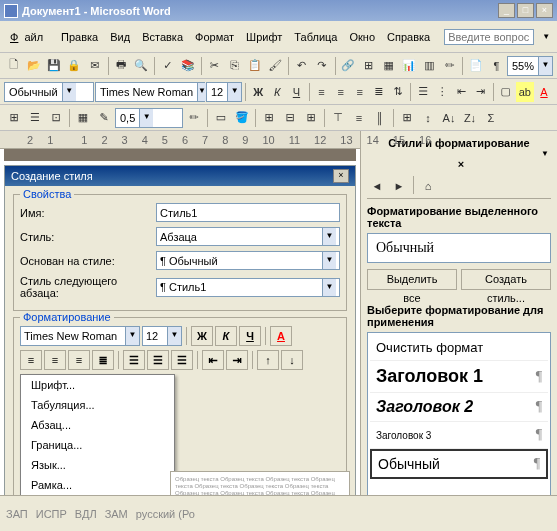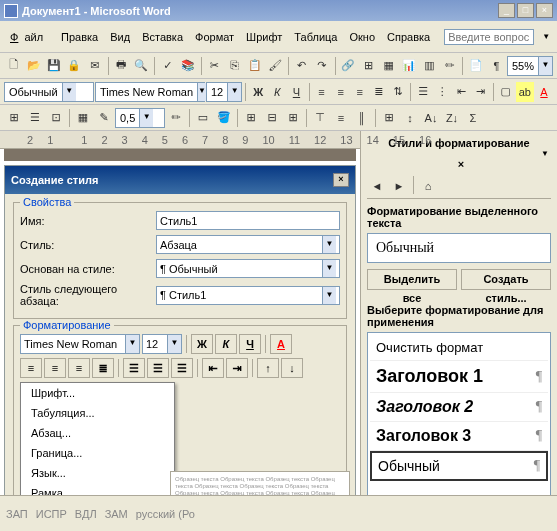--- a/index.html
+++ b/index.html
@@ -17,38 +17,38 @@
 .sep { width: 1px; height: 18px; background: #aca899; margin: 0 2px; }
 .combo { display: inline-flex; align-items: center; border: 1px solid #7f9db9; background: white; height: 20px; }
 .combo span { padding: 0 4px; white-space: nowrap; }
 .combo .arrow { width: 14px; height: 18px; background: #dce5f3; border-left: 1px solid #7f9db9; text-align: center; line-height: 16px; font-size: 8px; }
 .main { display: flex; height: 410px; position: relative; }
 .left { width: 360px; position: relative; background: #fff; }
 .ruler { height: 18px; background: #e4e0d0; border-bottom: 1px solid #aca899; display: flex; align-items: center; font-size: 8px; padding-left: 20px; color: #666; }
 .ruler span { margin: 0 7px; }
 .rulerdark { position: absolute; top: 18px; left: 4px; right: 4px; height: 12px; background: #7d7366; }
 .dialog { position: absolute; top: 34px; left: 4px; width: 352px; background: #ece9d8; border: 1px solid #919b9c; }
-.dlgtitle { background: linear-gradient(#083984,#3b6ea5); color: white; height: 28px; display: flex; align-items: center; padding: 0 6px; font-weight: bold; }
+.dlgtitle { background: linear-gradient(#083984,#3b6ea5); color: white; height: 20px; display: flex; align-items: center; padding: 0 6px; font-weight: normal; }
 .dlgtitle .x { margin-left: auto; width: 16px; height: 14px; background: #d6d2c2; color: black; border: 1px solid #808080; text-align: center; line-height: 11px; font-size: 9px; }
 .dlgbody { padding: 8px; }
 .group { border: 1px solid #aca899; padding: 8px 6px 6px; margin-bottom: 6px; position: relative; }
 .group .legend { position: absolute; top: -7px; left: 6px; background: #ece9d8; padding: 0 3px; color: #0046d5; }
 .row { display: flex; align-items: center; margin-bottom: 5px; gap: 6px; }
 .row label { width: 130px; }
 .row .field { flex: 1; background: white; border: 1px solid #7f9db9; height: 19px; display: flex; align-items: center; padding: 0 3px; }
 .row .field .arrow { margin-left: auto; width: 14px; text-align: center; font-size: 8px; background: #dce5f3; border-left: 1px solid #7f9db9; height: 17px; line-height: 15px; }
 .fmtrow { display: flex; align-items: center; gap: 2px; margin-bottom: 4px; }
 .fmtrow .combo2 { background: white; border: 1px solid #7f9db9; height: 20px; display: flex; align-items: center; flex: 1; }
 .fmtrow .combo2 span { padding: 0 3px; }
 .fmtrow .combo2 .arrow { width: 14px; background: #dce5f3; border-left: 1px solid #7f9db9; height: 18px; line-height: 16px; font-size: 8px; text-align: center; margin-left: auto; }
 .iconbtn { width: 22px; height: 20px; border: 1px solid #aca899; background: #ece9d8; text-align: center; line-height: 18px; font-weight: bold; }
 .menu { background: #fff; border: 1px solid #808080; width: 155px; box-shadow: 2px 2px 3px rgba(0,0,0,0.3); margin-top: 2px; }
 .menu div { padding: 4px 10px; }
 .preview { position: absolute; top: 340px; left: 170px; width: 180px; height: 70px; background: white; border: 1px solid #aca899; font-size: 6px; color: #999; padding: 4px; overflow: hidden; line-height: 7px; }
-.btn { height: 21px; padding: 0 10px; border: 1px solid #aca899; background: #ece9d8; min-width: 60px; text-align: center; line-height: 19px; font-weight: bold; }
+.btn { height: 21px; padding: 0 10px; border: 1px solid #aca899; background: #ece9d8; min-width: 60px; text-align: center; line-height: 19px; }
 .right { flex: 1; background: #ece9d8; border-left: 1px solid #aca899; padding: 2px 6px; display: flex; flex-direction: column; }
 .panetitle { font-weight: bold; padding: 4px 2px; display: flex; align-items: center; flex-direction: column; }
 .panetitle .arrow { margin-left: auto; font-size: 8px; }
 .panetool { display: flex; gap: 2px; padding: 2px 0; border-bottom: 1px solid #aca899; }
 .sect { font-weight: bold; margin: 6px 0 4px; font-size: 11px; }
 .curstyle { border: 1px solid #7f9db9; background: white; padding: 6px 8px; font-family: 'Times New Roman'; font-size: 14px; margin-bottom: 6px; }
 .twobtn { display: flex; gap: 4px; margin-bottom: 8px; }
 .stylelist { border: 1px solid #7f9db9; background: white; flex: 1; overflow: auto; padding: 2px; }
 .sitem { padding: 5px 6px; font-family: 'Times New Roman'; display: flex; align-items: center; border-bottom: 1px solid #eee; }
 .sitem.sel { border: 2px solid #333; }
@@ -152,21 +152,21 @@
   <div class="tbtn" style="color:red;text-decoration:underline">A</div>
 </div>
 
 <div class="toolbar">
   <div class="tbtn">⊞</div>
   <div class="tbtn">☰</div>
   <div class="tbtn">⊡</div>
   <div class="sep"></div>
   <div class="tbtn">▦</div>
   <div class="tbtn">✎</div>
-  <div class="combo" style="width:50px">
+  <div class="combo" style="width:68px">
       <span>0,5</span>
       <div class="arrow">▼</div>
     </div>
   <div class="tbtn">✏</div>
   <div class="sep"></div>
   <div class="tbtn">▭</div>
   <div class="tbtn">🪣</div>
   <div class="sep"></div>
   <div class="tbtn">⊞</div>
   <div class="tbtn">⊟</div>
@@ -324,21 +324,21 @@
         </div>
         <div class="sitem">
           <span style="font-size: 18px; font-weight: bold; font-style: normal;">Заголовок 1</span>
           <span class="para">¶</span>
         </div>
         <div class="sitem">
           <span style="font-size: 16px; font-weight: bold; font-style: italic;">Заголовок 2</span>
           <span class="para">¶</span>
         </div>
         <div class="sitem">
-          <span style="font-size: 16px; font-weight: bold; font-style: normal;">Заголовок 3</span>
+          <span style="font-size: 10px; font-weight: normal; font-style: normal;">Заголовок 3</span>
           <span class="para">¶</span>
         </div>
         <div class="sitem sel">
           <span style="font-size: 14px; font-weight: normal; font-style: normal;">Обычный</span>
           <span class="para">¶</span>
         </div>
       </div>
     <div class="showrow">
       <span>Показать:</span>
       <div class="combo" style="flex:1">

